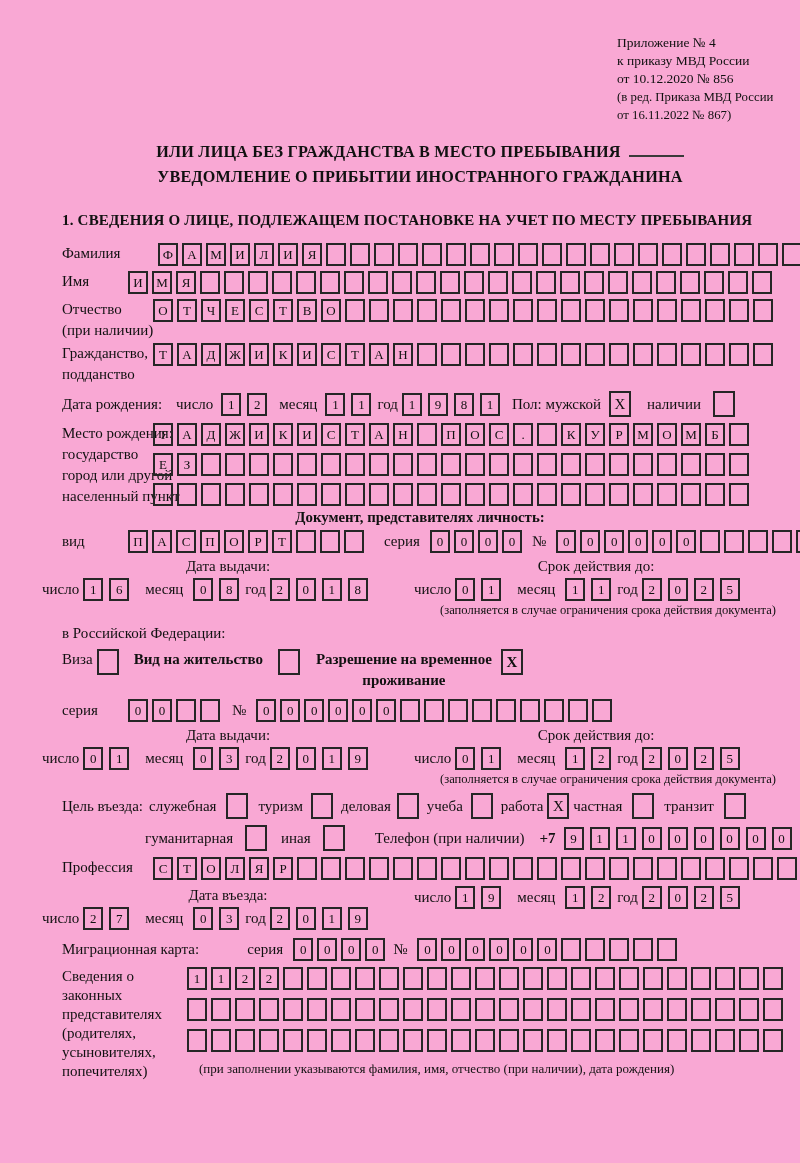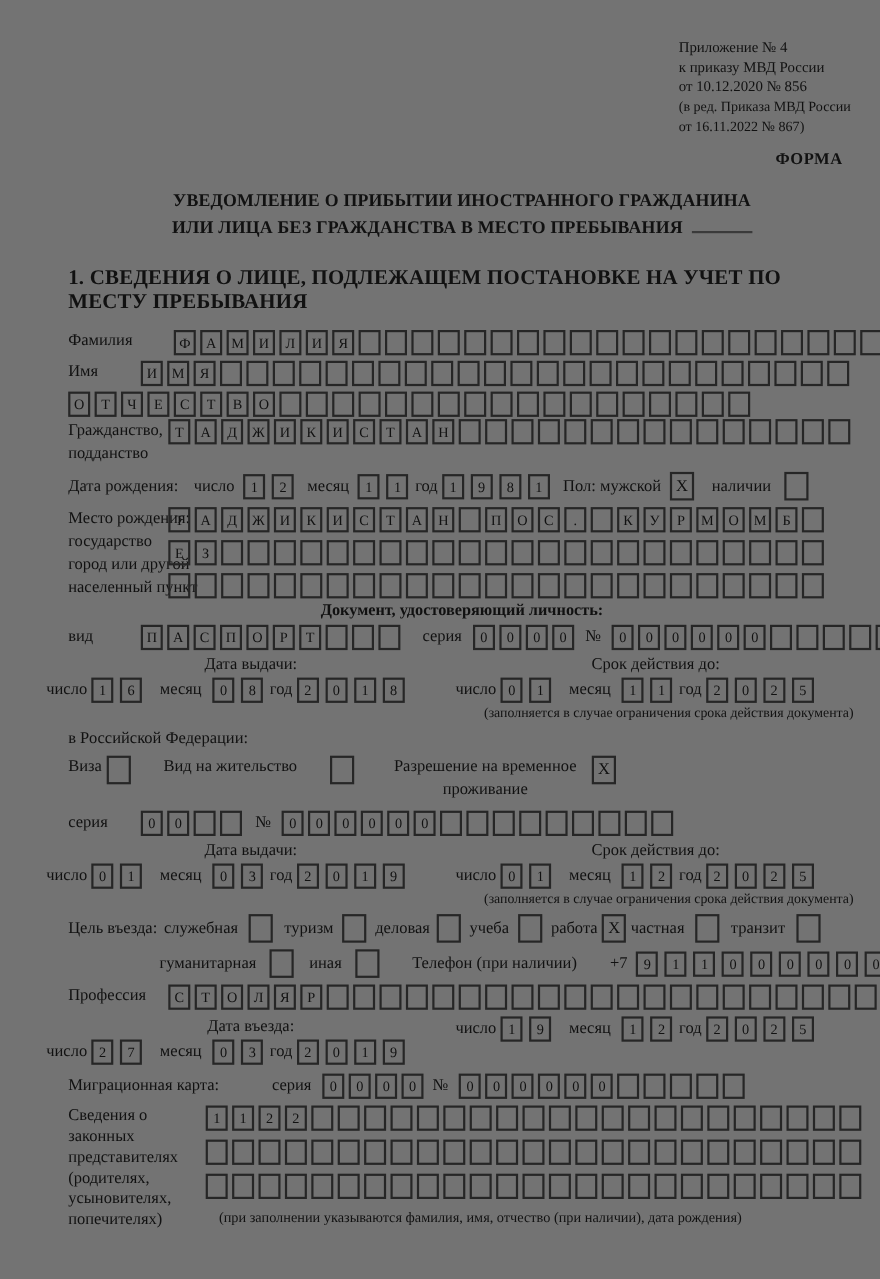--- a/index.html
+++ b/index.html
@@ -1,42 +1,42 @@
 <!DOCTYPE html>
 <html lang="ru"><head>
 <meta charset="utf-8">
 <style>
   * { box-sizing: border-box; margin: 0; padding: 0; }
   html, body { background: #ffffff; }
   body { font-family: "Liberation Serif", "DejaVu Serif", serif; color: #111; }
-  .page { width: 800px; height: 1163px; overflow: hidden; padding: 34px 22px 10px 62px; position: relative; background: #737373; }
+  .page { width: 800px; height: 1163px; overflow: hidden; padding: 34px 22px 10px 62px; position: relative; background: #f9a8d4; }
 
   
   .appendix { margin-left: 555px; font-size: 13.5px; line-height: 18px; }
   .ap-line.amend { font-size: 12.8px; line-height: 17px; margin-top: 1px; }
   .forma { text-align: right; padding-right: 12px; font-weight: bold; font-size: 15px; margin-top: 13px; letter-spacing: .5px; }
 
   .title { text-align: center; font-weight: bold; font-size: 16.2px; margin-top: 16px; line-height: 25px; letter-spacing: .2px; }
   .t-underline { display: inline-block; width: 55px; height: 2px; background: #3a3a3a; margin-left: 8px; vertical-align: baseline; }
 
-  .sect { font-weight: bold; font-size: 19px; margin-top: 22px; letter-spacing: .2px; }
+  .sect { font-weight: bold; font-size: 15px; margin-top: 22px; letter-spacing: .2px; }
 
   
   .frow { display: flex; align-items: flex-start; }
   .irow { display: flex; align-items: center; }
   .lbl { font-size: 15px; white-space: nowrap; }
   .lh21 { line-height: 21px; }
   .w66 { width: 66px; flex: none; }
   .w91 { width: 91px; flex: none; }
   .w125 { width: 125px; flex: none; }
   .mt2 { margin-top: 2px; } .mt4 { margin-top: 4px; } .mt5 { margin-top: 5px; }
   .mt6 { margin-top: 6px; } .mt7 { margin-top: 7px; } .mt8 { margin-top: 8px; } .mt14 { margin-top: 14px; gap: 30px; }
   .ml4 { margin-left: 4px; } .ml6 { margin-left: 6px; } .ml8 { margin-left: 8px; }
   .ml10 { margin-left: 10px; } .ml12 { margin-left: 12px; } .ml14 { margin-left: 14px; }
-  .ml16 { margin-left: 16px; } .ml24 { margin-left: 30px; } .ml30 { margin-left: 30px; }
+  .ml16 { margin-left: 16px; } .ml24 { margin-left: 15px; font-weight: bold; } .ml30 { margin-left: 30px; }
 
   
   .grid { display: flex; flex-wrap: nowrap; align-items: flex-start; }
   .cell { flex: none; width: 20px; height: 23px; border: 2px solid #262626; margin-right: 4px;
           text-align: center; font-size: 13px; line-height: 19px; font-family: "Liberation Serif", serif; }
   .dgrid .cell { margin-right: 6px; }
 
   
   .cbx { flex: none; display: inline-block; width: 22px; height: 26px; border: 2px solid #262626;
          text-align: center; line-height: 22px; font-size: 15px; }
@@ -65,25 +65,24 @@
 <div class="page">
 
   <div class="appendix">
     <div class="ap-line">Приложение № 4</div>
     <div class="ap-line">к приказу МВД России</div>
     <div class="ap-line">от 10.12.2020 № 856</div>
     <div class="ap-line amend">(в ред. Приказа МВД России</div>
     <div class="ap-line amend">от 16.11.2022 № 867)</div>
   </div>
 
-  <div class="forma">ФОРМА</div>
 
   <div class="title">
+    <div><span>ИЛИ ЛИЦА БЕЗ ГРАЖДАНСТВА В МЕСТО ПРЕБЫВАНИЯ</span><span class="t-underline"></span></div>
     <div>УВЕДОМЛЕНИЕ О ПРИБЫТИИ ИНОСТРАННОГО ГРАЖДАНИНА</div>
-    <div><span>ИЛИ ЛИЦА БЕЗ ГРАЖДАНСТВА В МЕСТО ПРЕБЫВАНИЯ</span><span class="t-underline"></span></div>
   </div>
 
   <div class="sect">1. СВЕДЕНИЯ О ЛИЦЕ, ПОДЛЕЖАЩЕМ ПОСТАНОВКЕ НА УЧЕТ ПО МЕСТУ ПРЕБЫВАНИЯ</div>
 
   <div class="frow mt14">
     <div class="lbl w66 lh21">Фамилия</div>
     <div class="grid">
         <span class="cell">Ф</span>
         <span class="cell">А</span>
         <span class="cell">М</span>
@@ -141,20 +140,24 @@
         <span class="cell"></span>
         <span class="cell"></span>
         <span class="cell"></span>
         <span class="cell"></span>
         <span class="cell"></span>
         <span class="cell"></span>
       </div>
   </div>
 
   <div class="frow mt5">
+    <div class="w91">
+      <div class="lbl lh21">Отчество</div>
+      <div class="lbl lh21">(при наличии)</div>
+    </div>
     <div class="grid">
         <span class="cell">О</span>
         <span class="cell">Т</span>
         <span class="cell">Ч</span>
         <span class="cell">Е</span>
         <span class="cell">С</span>
         <span class="cell">Т</span>
         <span class="cell">В</span>
         <span class="cell">О</span>
         <span class="cell"></span>
@@ -323,21 +326,21 @@
           <span class="cell"></span>
           <span class="cell"></span>
           <span class="cell"></span>
           <span class="cell"></span>
           <span class="cell"></span>
           <span class="cell"></span>
         </div>
     </div>
   </div>
 
-  <div class="center-bold mt2">Документ, удостоверяющий личность:</div>
+  <div class="center-bold mt2">Документ, представителях личность:</div>
 
   <div class="irow mt4">
     <span class="lbl w66">вид</span>
     <span class="grid">
         <span class="cell">П</span>
         <span class="cell">А</span>
         <span class="cell">С</span>
         <span class="cell">П</span>
         <span class="cell">О</span>
         <span class="cell">Р</span>

